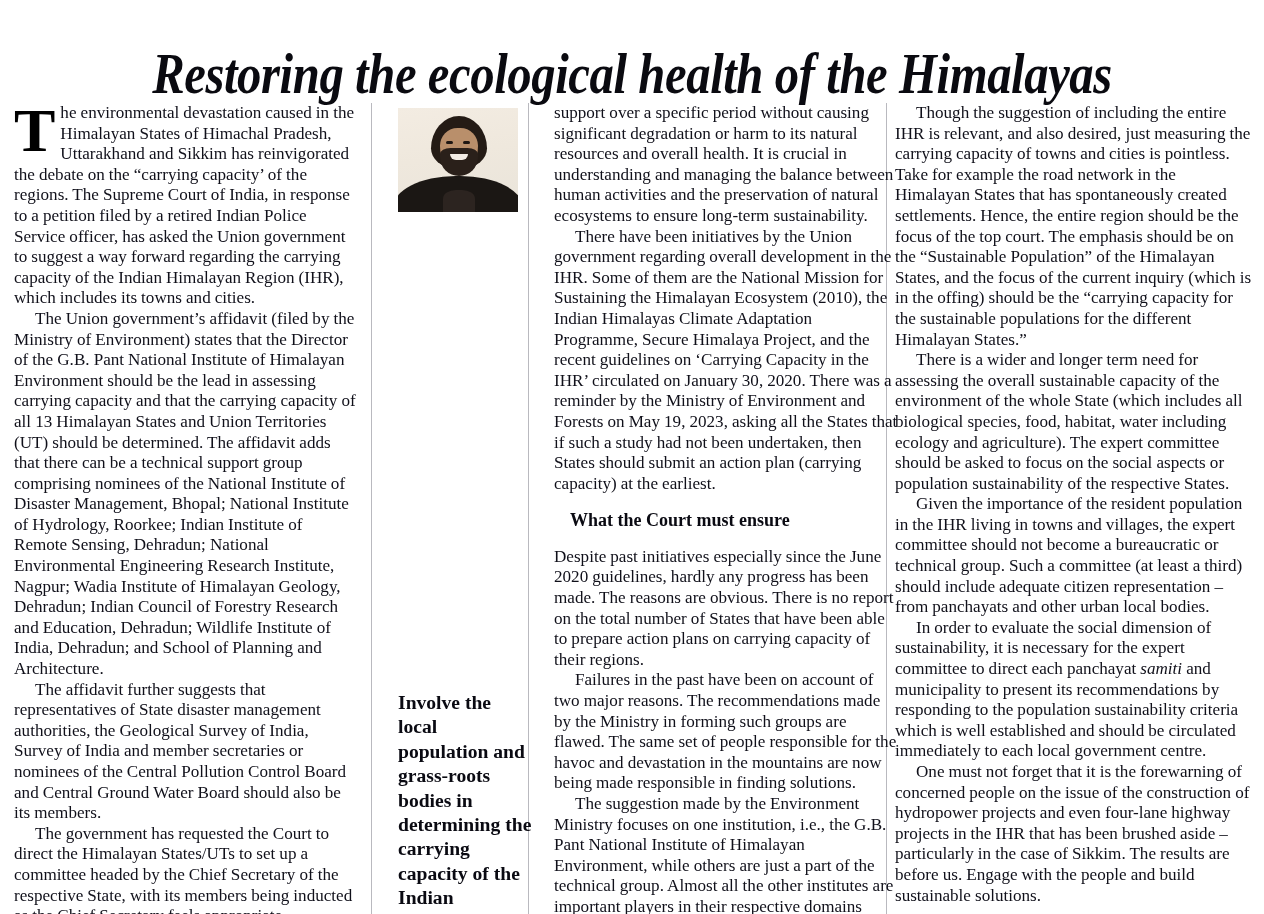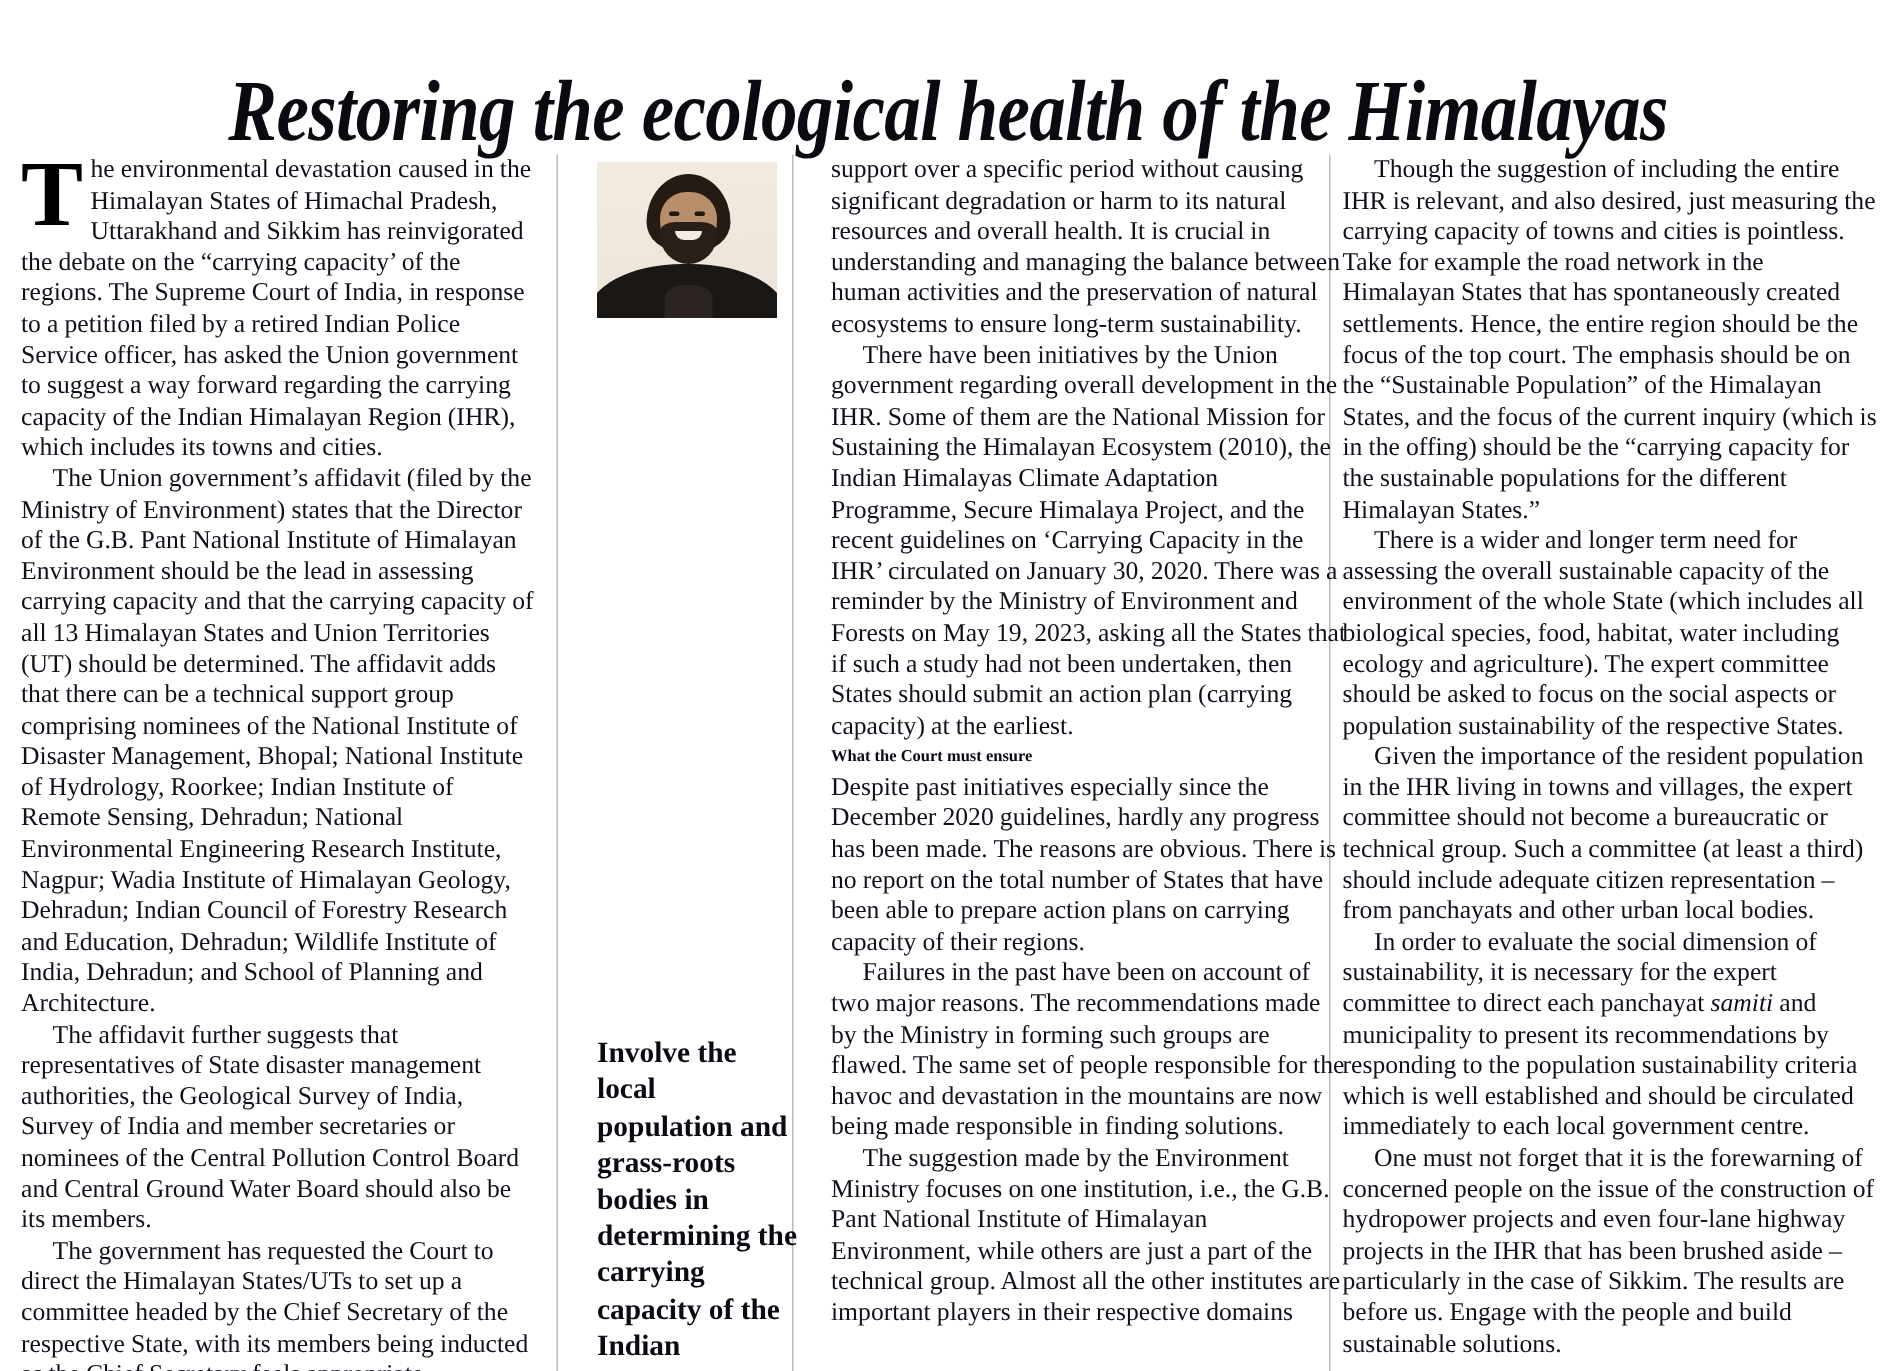--- a/index.html
+++ b/index.html
@@ -75,22 +75,22 @@
     font-weight: 700;
     font-size: 62px;
     line-height: 49px;
     padding: 2px 5px 0 0;
     margin-top: 1px;
     color: #000;
   }
 
   
   h3.subhead {
-    margin: 0;
-    font-size: 11px;
+    margin: 16px;
+    font-size: 18px;
     line-height: 20.6px;
     font-weight: 700;
     color: #0a0a12;
   }
   .gap-before { margin-top: 20px; }
 
   
   .photo {
     width: 120px; height: 104px;
     margin: 5px 0 0 12px;
@@ -211,21 +211,21 @@
         <div class="collar"></div>
       </div>
 
       <div class="pullquote">Involve the local population and grass-roots bodies in determining the carrying capacity of the Indian Himalayan Region</div>
     </div>
 
     <div class="col col-3">
       <p class="body first">support over a specific period without causing significant degradation or harm to its natural resources and overall health. It is crucial in understanding and managing the balance between human activities and the preservation of natural ecosystems to ensure long-term sustainability.</p>
       <p class="body">There have been initiatives by the Union government regarding overall development in the IHR. Some of them are the National Mission for Sustaining the Himalayan Ecosystem (2010), the Indian Himalayas Climate Adaptation Programme, Secure Himalaya Project, and the recent guidelines on ‘Carrying Capacity in the IHR’ circulated on January 30, 2020. There was a reminder by the Ministry of Environment and Forests on May 19, 2023, asking all the States that if such a study had not been undertaken, then States should submit an action plan (carrying capacity) at the earliest.</p>
       <h3 class="subhead gap-before">What the Court must ensure</h3>
-      <p class="body first">Despite past initiatives especially since the December 2020 guidelines, hardly any progress has been made. The reasons are obvious. There is no report on the total number of States that have been able to prepare action plans on carrying capacity of their regions.</p>
+      <p class="body first">Despite past initiatives especially since the June 2020 guidelines, hardly any progress has been made. The reasons are obvious. There is no report on the total number of States that have been able to prepare action plans on carrying capacity of their regions.</p>
       <p class="body">Failures in the past have been on account of two major reasons. The recommendations made by the Ministry in forming such groups are flawed. The same set of people responsible for the havoc and devastation in the mountains are now being made responsible in finding solutions.</p>
       <p class="body">The suggestion made by the Environment Ministry focuses on one institution, i.e., the G.B. Pant National Institute of Himalayan Environment, while others are just a part of the technical group. Almost all the other institutes are important players in their respective domains</p>
     </div>
 
     <div class="col col-4">
       <p class="body">Though the suggestion of including the entire IHR is relevant, and also desired, just measuring the carrying capacity of towns and cities is pointless. Take for example the road network in the Himalayan States that has spontaneously created settlements. Hence, the entire region should be the focus of the top court. The emphasis should be on the “Sustainable Population” of the Himalayan States, and the focus of the current inquiry (which is in the offing) should be the “carrying capacity for the sustainable populations for the different Himalayan States.”</p>
       <p class="body">There is a wider and longer term need for assessing the overall sustainable capacity of the environment of the whole State (which includes all biological species, food, habitat, water including ecology and agriculture). The expert committee should be asked to focus on the social aspects or population sustainability of the respective States.</p>
       <p class="body">Given the importance of the resident population in the IHR living in towns and villages, the expert committee should not become a bureaucratic or technical group. Such a committee (at least a third) should include adequate citizen representation – from panchayats and other urban local bodies.</p>
       <p class="body"><span>In order to evaluate the social dimension of sustainability, it is necessary for the expert committee to direct each panchayat </span><em>samiti</em><span> and municipality to present its recommendations by responding to the population sustainability criteria which is well established and should be circulated immediately to each local government centre.</span></p>
       <p class="body">One must not forget that it is the forewarning of concerned people on the issue of the construction of hydropower projects and even four-lane highway projects in the IHR that has been brushed aside – particularly in the case of Sikkim. The results are before us. Engage with the people and build sustainable solutions.</p>

